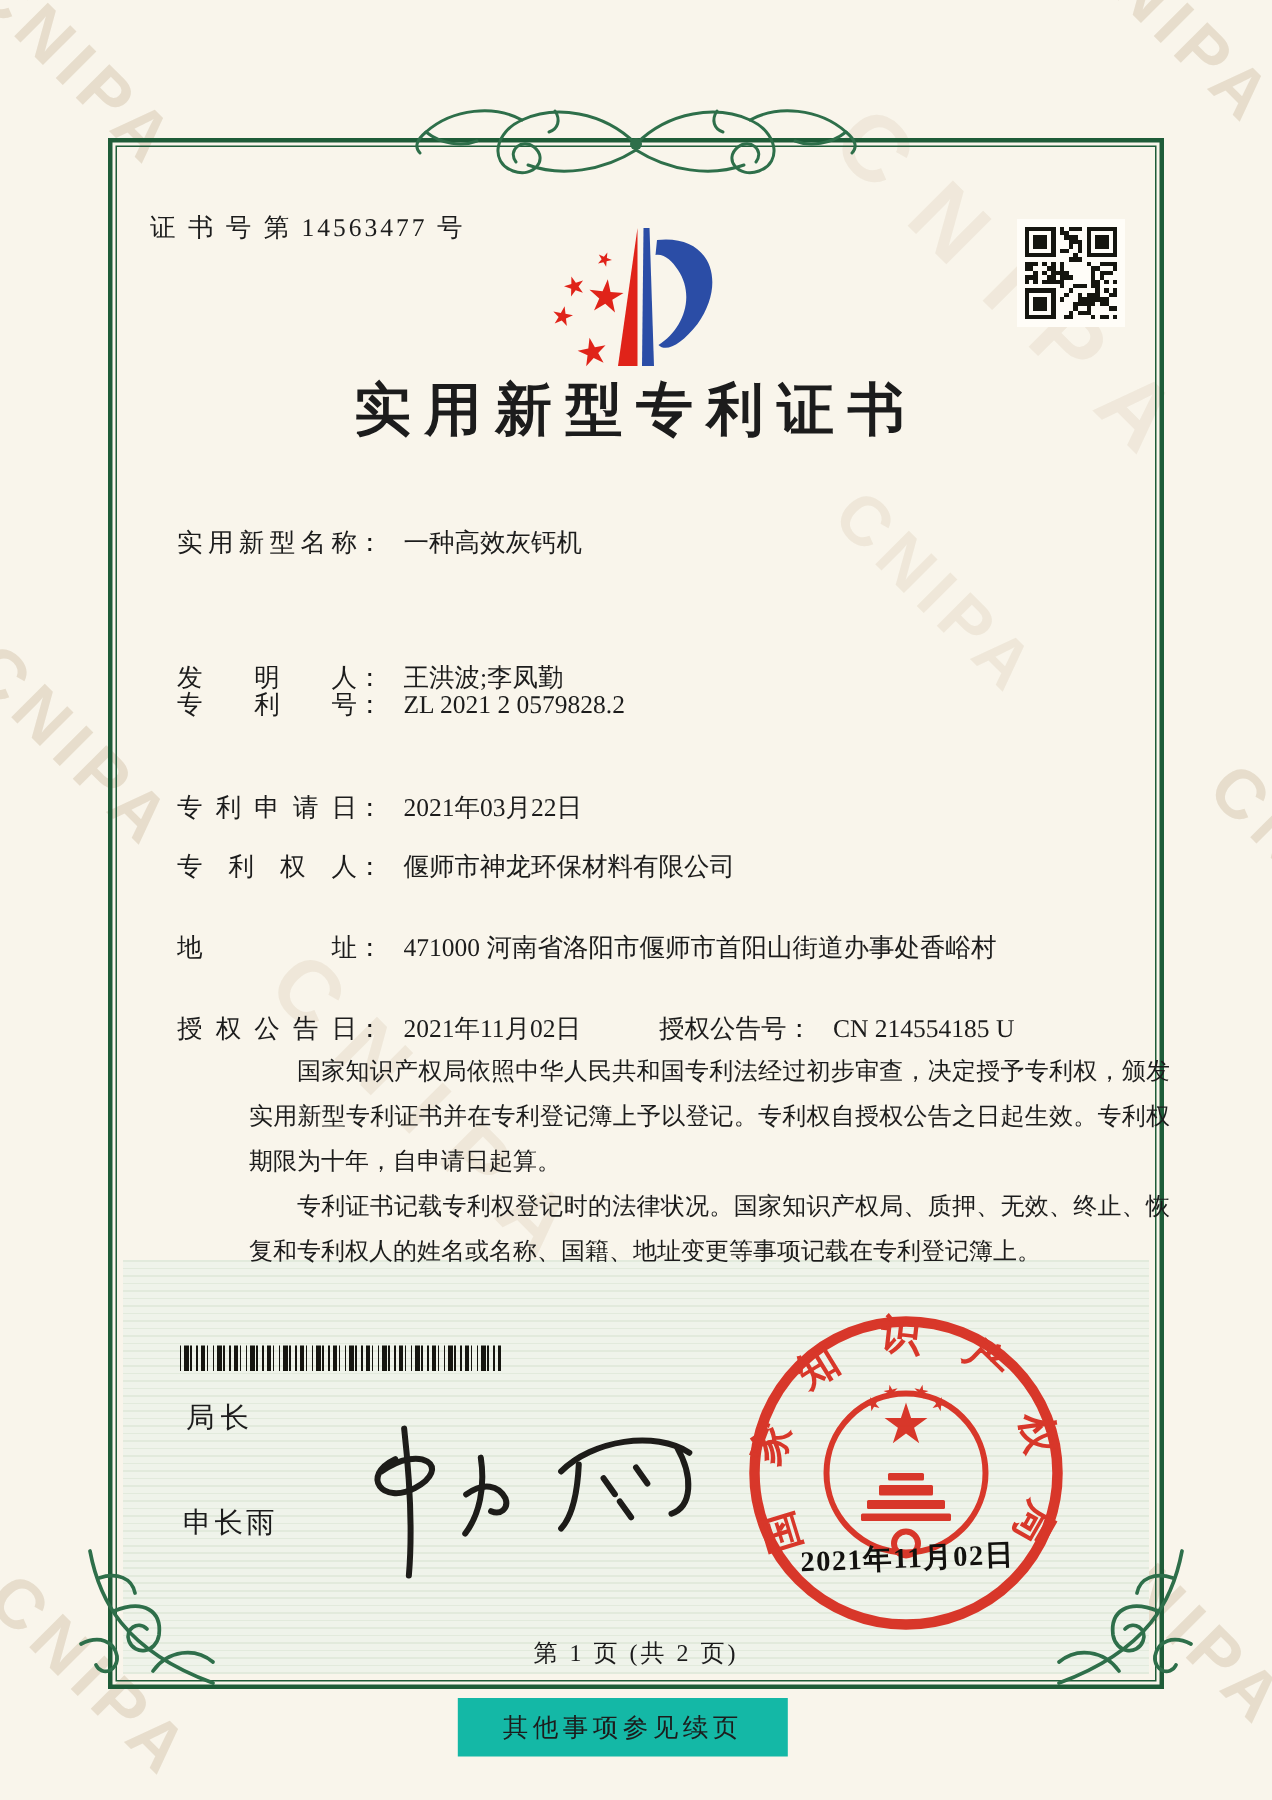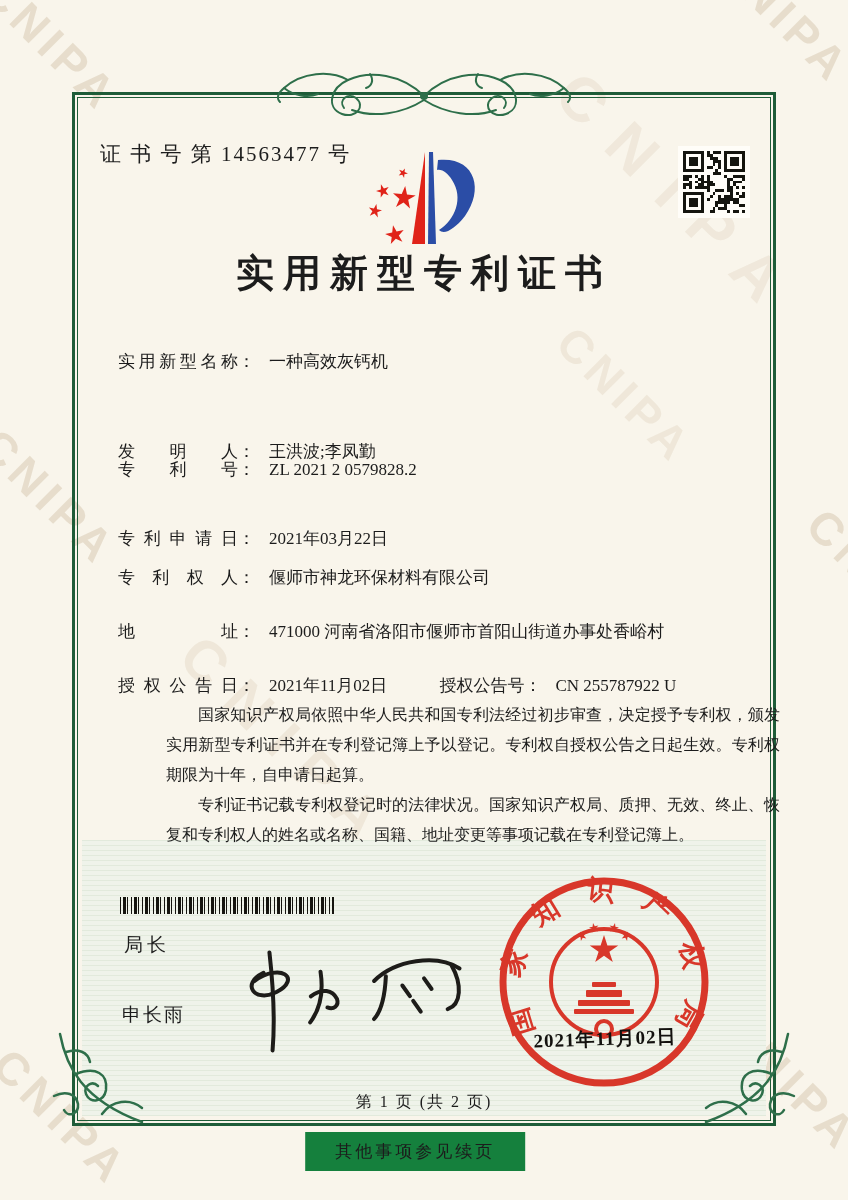--- a/index.html
+++ b/index.html
@@ -25,21 +25,21 @@
   #frame-inner{
     position:absolute; left:2px; top:2px; right:2px; bottom:2px;
     border:1px solid #1e5c38;
   }
   
   #guilloche{
     position:absolute; left:4px; right:4px; bottom:4px; height:276px;
     background:repeating-linear-gradient(0deg,#e2eadc 0px,#e2eadc 1px,#eff3ea 1px,#eff3ea 5px);
   }
   .abs{position:absolute;}
-  #cert-no{left:100px; top:140px; font-size:21px; letter-spacing:2px;}
+  #cert-no{left:100px; top:140px; font-size:17px; letter-spacing:2px;}
   #title{
     left:0; right:0; top:248px; text-align:center; font-size:38px; font-weight:bold;
     letter-spacing:9px;
   }
   #qr-pad{left:678px; top:146px; width:72px; height:72px; background:#fffdf8;}
   #qr-pad svg{margin:5px;}
   .frow{left:118px; font-size:17px; white-space:nowrap;}
   .flabel{display:inline-block; width:120px; text-align:justify; text-align-last:justify; vertical-align:top;}
   .fval{margin-left:14px;}
   .glabel{margin-left:52px;}
@@ -53,21 +53,21 @@
   #director-name{left:122px; top:1002px; font-size:19px; letter-spacing:2px;}
   #signature{left:225px; top:942px;}
   #seal{left:494px; top:872px;}
   #seal-date{
     left:500px; top:1026px; width:210px; text-align:center; font-size:19px;
     letter-spacing:1px; color:#12110e; transform:rotate(-2deg); font-weight:bold;
   }
   #page-indicator{left:0; right:0; top:1092px; text-align:center; font-size:16px; letter-spacing:2px;}
   #cont-note{
     left:50%; top:1132px; transform:translateX(-54%);
-    background:#15803d; padding:8px 30px; font-size:17px; letter-spacing:3px;
+    background:#14b8a6; padding:8px 30px; font-size:17px; letter-spacing:3px;
   }
   .orn{position:absolute; pointer-events:none;}
 </style>
 </head>
 <body>
 
 <div id="page">
 
   <div class="wm" style="left:-34px; top:16px;">CNIPA</div>
   <div class="wm" style="left:698px; top:-12px;">CNIPA</div>
@@ -368,21 +368,21 @@
   <div class="abs frow" style="top:487px;margin-top:40px;">
     <span class="flabel">专利申请日</span><span>：</span><span class="fval">2021年03月22日</span>
   </div>
   <div class="abs frow" style="top:566px;">
     <span class="flabel">专利权人</span><span>：</span><span class="fval">偃师市神龙环保材料有限公司</span>
   </div>
   <div class="abs frow" style="top:620px;">
     <span class="flabel">地址</span><span>：</span><span class="fval">471000 河南省洛阳市偃师市首阳山街道办事处香峪村</span>
   </div>
   <div class="abs frow" style="top:674px;">
-    <span class="flabel">授权公告日</span><span>：</span><span class="fval">2021年11月02日</span><span class="glabel">授权公告号</span><span>：</span><span class="fval">CN 255787922 U</span>
+    <span class="flabel">授权公告日</span><span>：</span><span class="fval">2021年11月02日</span><span class="glabel">授权公告号</span><span>：</span><span class="fval">CN 214554185 U</span>
   </div>
 
   <div class="abs" id="paras">
     <p>国家知识产权局依照中华人民共和国专利法经过初步审查，决定授予专利权，颁发实用新型专利证书并在专利登记簿上予以登记。专利权自授权公告之日起生效。专利权期限为十年，自申请日起算。</p>
     <p>专利证书记载专利权登记时的法律状况。国家知识产权局、质押、无效、终止、恢复和专利权人的姓名或名称、国籍、地址变更等事项记载在专利登记簿上。</p>
   </div>
 
   <div class="abs" id="barcode"></div>
 
   <div class="abs" id="director-title">局长</div>

